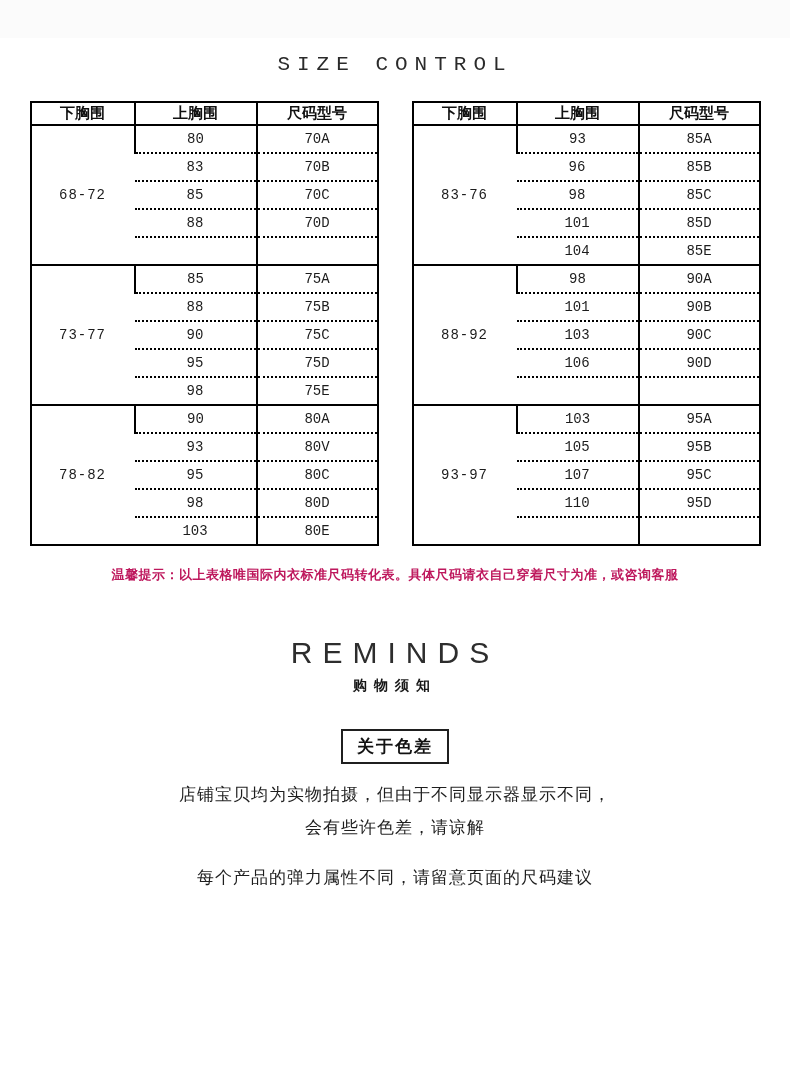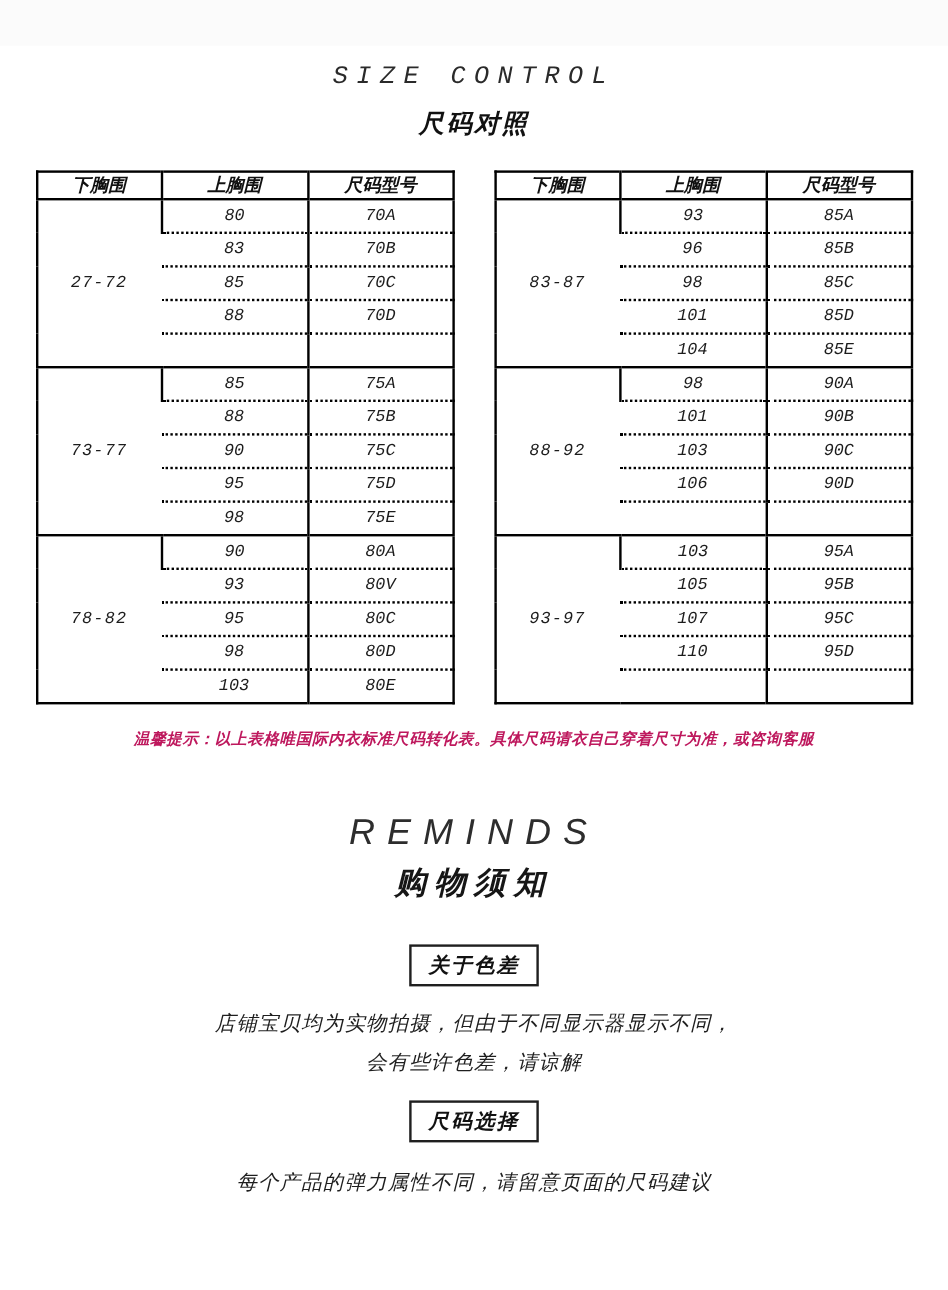--- a/index.html
+++ b/index.html
@@ -3,21 +3,21 @@
 <meta charset="utf-8">
 <style>
   html, body { margin: 0; padding: 0; }
   body {
     width: 790px; height: 1075px;
     background: #ffffff;
     font-family: "Liberation Sans", sans-serif;
     color: #222222;
     overflow: hidden;
   }
-  .page { position: relative; width: 790px; height: 778px; font-style: italic; }
+  .page { position: relative; width: 790px; height: 778px; }
 
   .top-band { height: 38px; background: #fbfbfb; }
 
   .title-en {
     margin-top: 15px;
     text-align: center;
     font-family: "Liberation Mono", "DejaVu Sans Mono", monospace;
     font-size: 21px;
     letter-spacing: 7px;
     color: #2a2a2a;
@@ -90,21 +90,21 @@
     margin-top: 52px;
     text-align: center;
     font-size: 30px;
     letter-spacing: 10px;
     color: #2d2d2d;
     white-space: nowrap;
   }
   .reminds-cn {
     margin-top: 7px;
     text-align: center;
-    font-size: 26px;
+    font-size: 14px;
     font-weight: 600;
     letter-spacing: 7px;
     color: #161616;
   }
 
   .label-box-wrap { text-align: center; }
   .label-box-wrap.first { margin-top: 34px; }
   .label-box-wrap.second { margin-top: 15px; }
   .label-box {
     display: inline-block;
@@ -128,40 +128,39 @@
   .para div { white-space: nowrap; }
 </style>
 </head>
 <body>
 
 <div class="page">
 
   <div class="top-band"></div>
 
   <div class="title-en">SIZE CONTROL</div>
-  <div class="title-cn">尺码对照</div>
 
   <div class="tables">
 
     <table class="size-table">
       <colgroup>
           <col class="c1">
           <col class="c2">
           <col class="c3">
         </colgroup>
       <thead>
         <tr>
           <th>下胸围</th>
           <th>上胸围</th>
           <th>尺码型号</th>
         </tr>
       </thead>
       <tbody>
         <tr class="group-start">
-          <td class="range-cell" rowspan="5">27-72</td>
+          <td class="range-cell" rowspan="5">68-72</td>
           <td>80</td>
           <td>70A</td>
         </tr>
         <tr class="inner-row">
           <td>83</td>
           <td>70B</td>
         </tr>
         <tr class="inner-row">
           <td>85</td>
           <td>70C</td>
@@ -231,21 +230,21 @@
         </colgroup>
       <thead>
         <tr>
           <th>下胸围</th>
           <th>上胸围</th>
           <th>尺码型号</th>
         </tr>
       </thead>
       <tbody>
         <tr class="group-start">
-          <td class="range-cell" rowspan="5">83-87</td>
+          <td class="range-cell" rowspan="5">83-76</td>
           <td>93</td>
           <td>85A</td>
         </tr>
         <tr class="inner-row">
           <td>96</td>
           <td>85B</td>
         </tr>
         <tr class="inner-row">
           <td>98</td>
           <td>85C</td>
@@ -315,20 +314,17 @@
   <div class="reminds-cn">购物须知</div>
 
   <div class="label-box-wrap first">
     <span class="label-box">关于色差</span>
   </div>
   <div class="para first">
     <div>店铺宝贝均为实物拍摄，但由于不同显示器显示不同，</div>
     <div>会有些许色差，请谅解</div>
   </div>
 
-  <div class="label-box-wrap second">
-    <span class="label-box">尺码选择</span>
-  </div>
   <div class="para second">
     <div>每个产品的弹力属性不同，请留意页面的尺码建议</div>
   </div>
 
 </div>
 
 </body></html>

